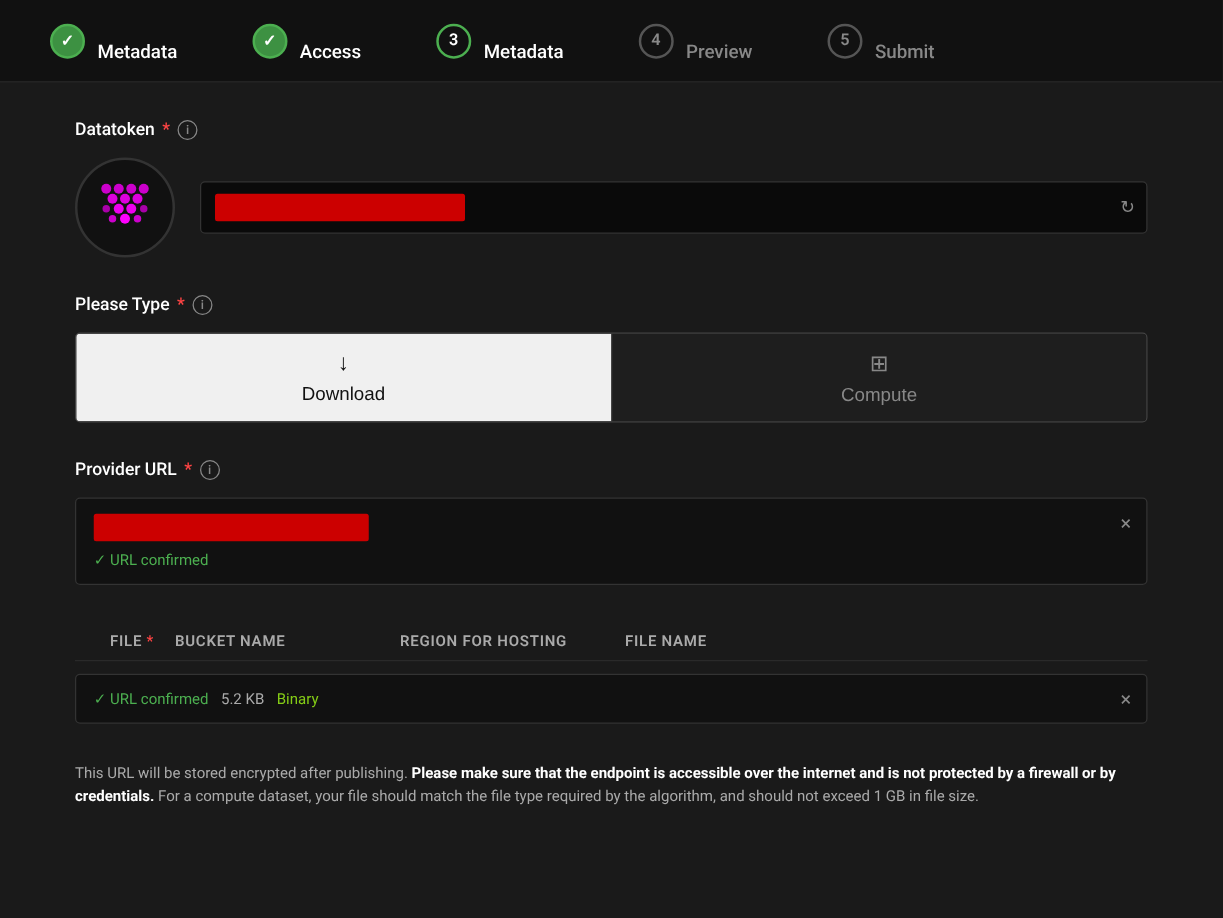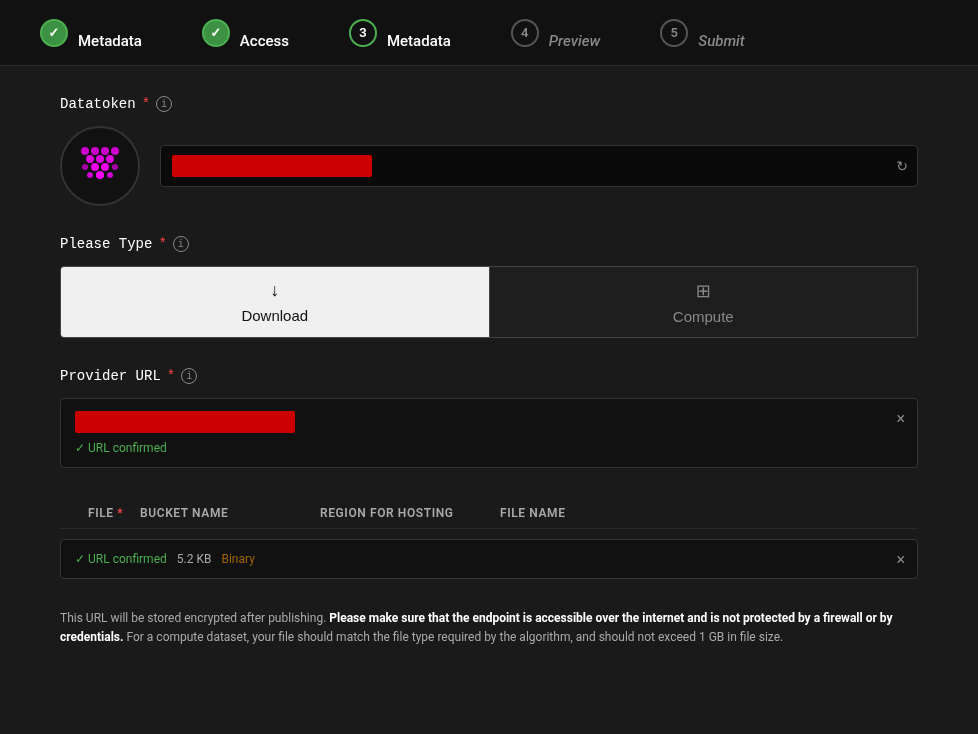--- a/index.html
+++ b/index.html
@@ -54,41 +54,40 @@
       background-color: transparent;
       color: #888;
       border: 2px solid #555;
     }
     .step-label {
       font-size: 15px;
       font-weight: 500;
       margin-top: 16px;
     }
     .step-label.active { color: #ffffff; }
-    .step-label.inactive { color: #888888; font-style: italic; }
+    .step-label.inactive { color: #888888; }
 
     
     .main-content {
       padding: 30px 60px;
     }
 
     
     .section {
       margin-bottom: 30px;
     }
 
     .section-label {
       display: flex;
       align-items: center;
       gap: 6px;
       margin-bottom: 14px;
       font-size: 14px;
       font-weight: 500;
       color: #ffffff;
-      font-family: Liberation Mono, monospace;
     }
     .required-star {
       color: #ff4444;
     }
     .info-icon {
       width: 16px;
       height: 16px;
       border-radius: 50%;
       border: 1px solid #888;
       display: inline-flex;
@@ -277,21 +276,21 @@
       display: flex;
       align-items: center;
       gap: 10px;
       font-size: 12px;
     }
     .file-confirmed {
       color: #4caf50;
     }
     .file-confirmed::before { content: '✓ '; }
     .file-size { color: #aaa; }
-    .file-type { color: #a16207; }
+    .file-type { color: #84cc16; }
 
     
     .warning-text {
       font-size: 12px;
       color: #aaa;
       line-height: 1.6;
       margin-top: 4px;
     }
     .warning-text strong {
       color: #ffffff;

